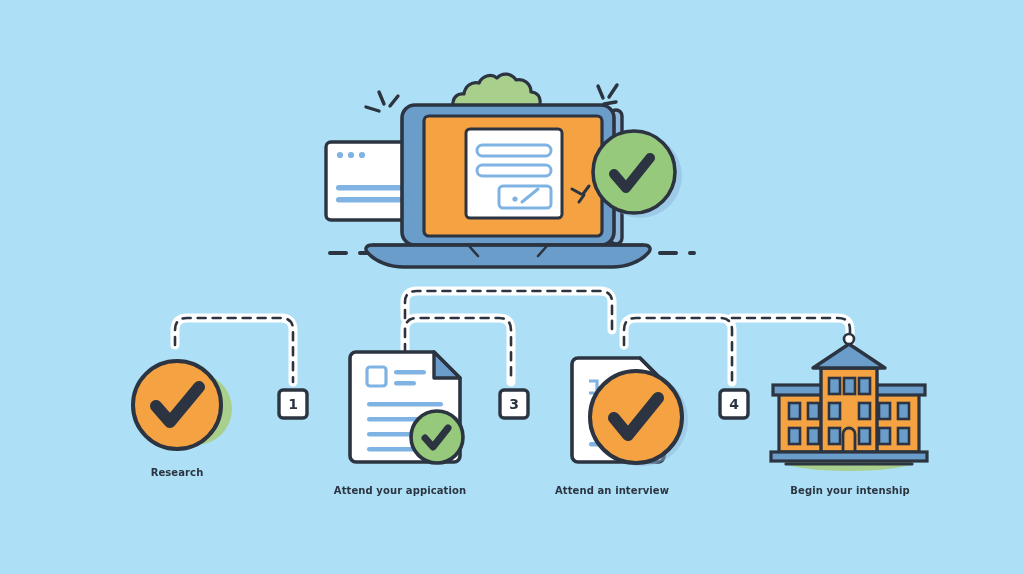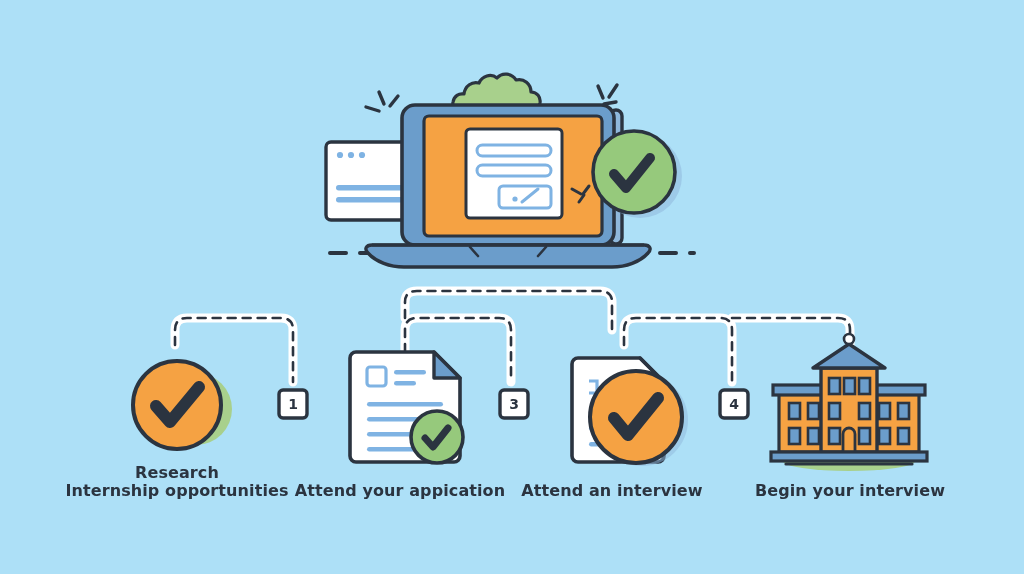--- a/index.html
+++ b/index.html
@@ -5,21 +5,21 @@
   html,body{margin:0;padding:0;}
   body{
     width:1024px;height:574px;overflow:hidden;
     background:#ADE0F7;
     font-family:"DejaVu Sans", sans-serif;
   }
   #stage{position:relative;width:1024px;height:574px;}
   #stage svg.layer{position:absolute;left:0;top:0;width:1024px;height:574px;}
   .cap-wrap{position:absolute;text-align:center;color:#2B3440;
             font-family:"DejaVu Sans", sans-serif;font-weight:bold;
-            font-size:16px;line-height:18px;letter-spacing:.1px;}
+            font-size:10px;line-height:18px;letter-spacing:.1px;}
   #cap0{left:46px;top:464px;width:262px;}
   #cap1{left:270px;top:482px;width:260px;}
   #cap2{left:484px;top:482px;width:256px;}
   #cap3{left:722px;top:482px;width:256px;}
   .num-lab{position:absolute;width:24px;height:24px;line-height:24px;
            text-align:center;color:#2B3440;font-weight:bold;font-size:14px;
            font-family:"DejaVu Sans", sans-serif;}
   #n0{left:281px;top:392px;}
   #n1{left:502px;top:392px;}
   #n2{left:722px;top:392px;}
@@ -213,25 +213,24 @@
     </g>
 
   </svg>
 
   <div class="num-lab" id="n0">1</div>
   <div class="num-lab" id="n1">3</div>
   <div class="num-lab" id="n2">4</div>
 
   <div class="cap-wrap" id="cap0">
     <div>Research</div>
-    <div>Internship opportunities</div>
   </div>
   <div class="cap-wrap" id="cap1">
     <div>Attend your appication</div>
   </div>
   <div class="cap-wrap" id="cap2">
     <div>Attend an interview</div>
   </div>
   <div class="cap-wrap" id="cap3">
-    <div>Begin your interview</div>
+    <div>Begin your intenship</div>
   </div>
 
 </div>
 
 </body></html>

